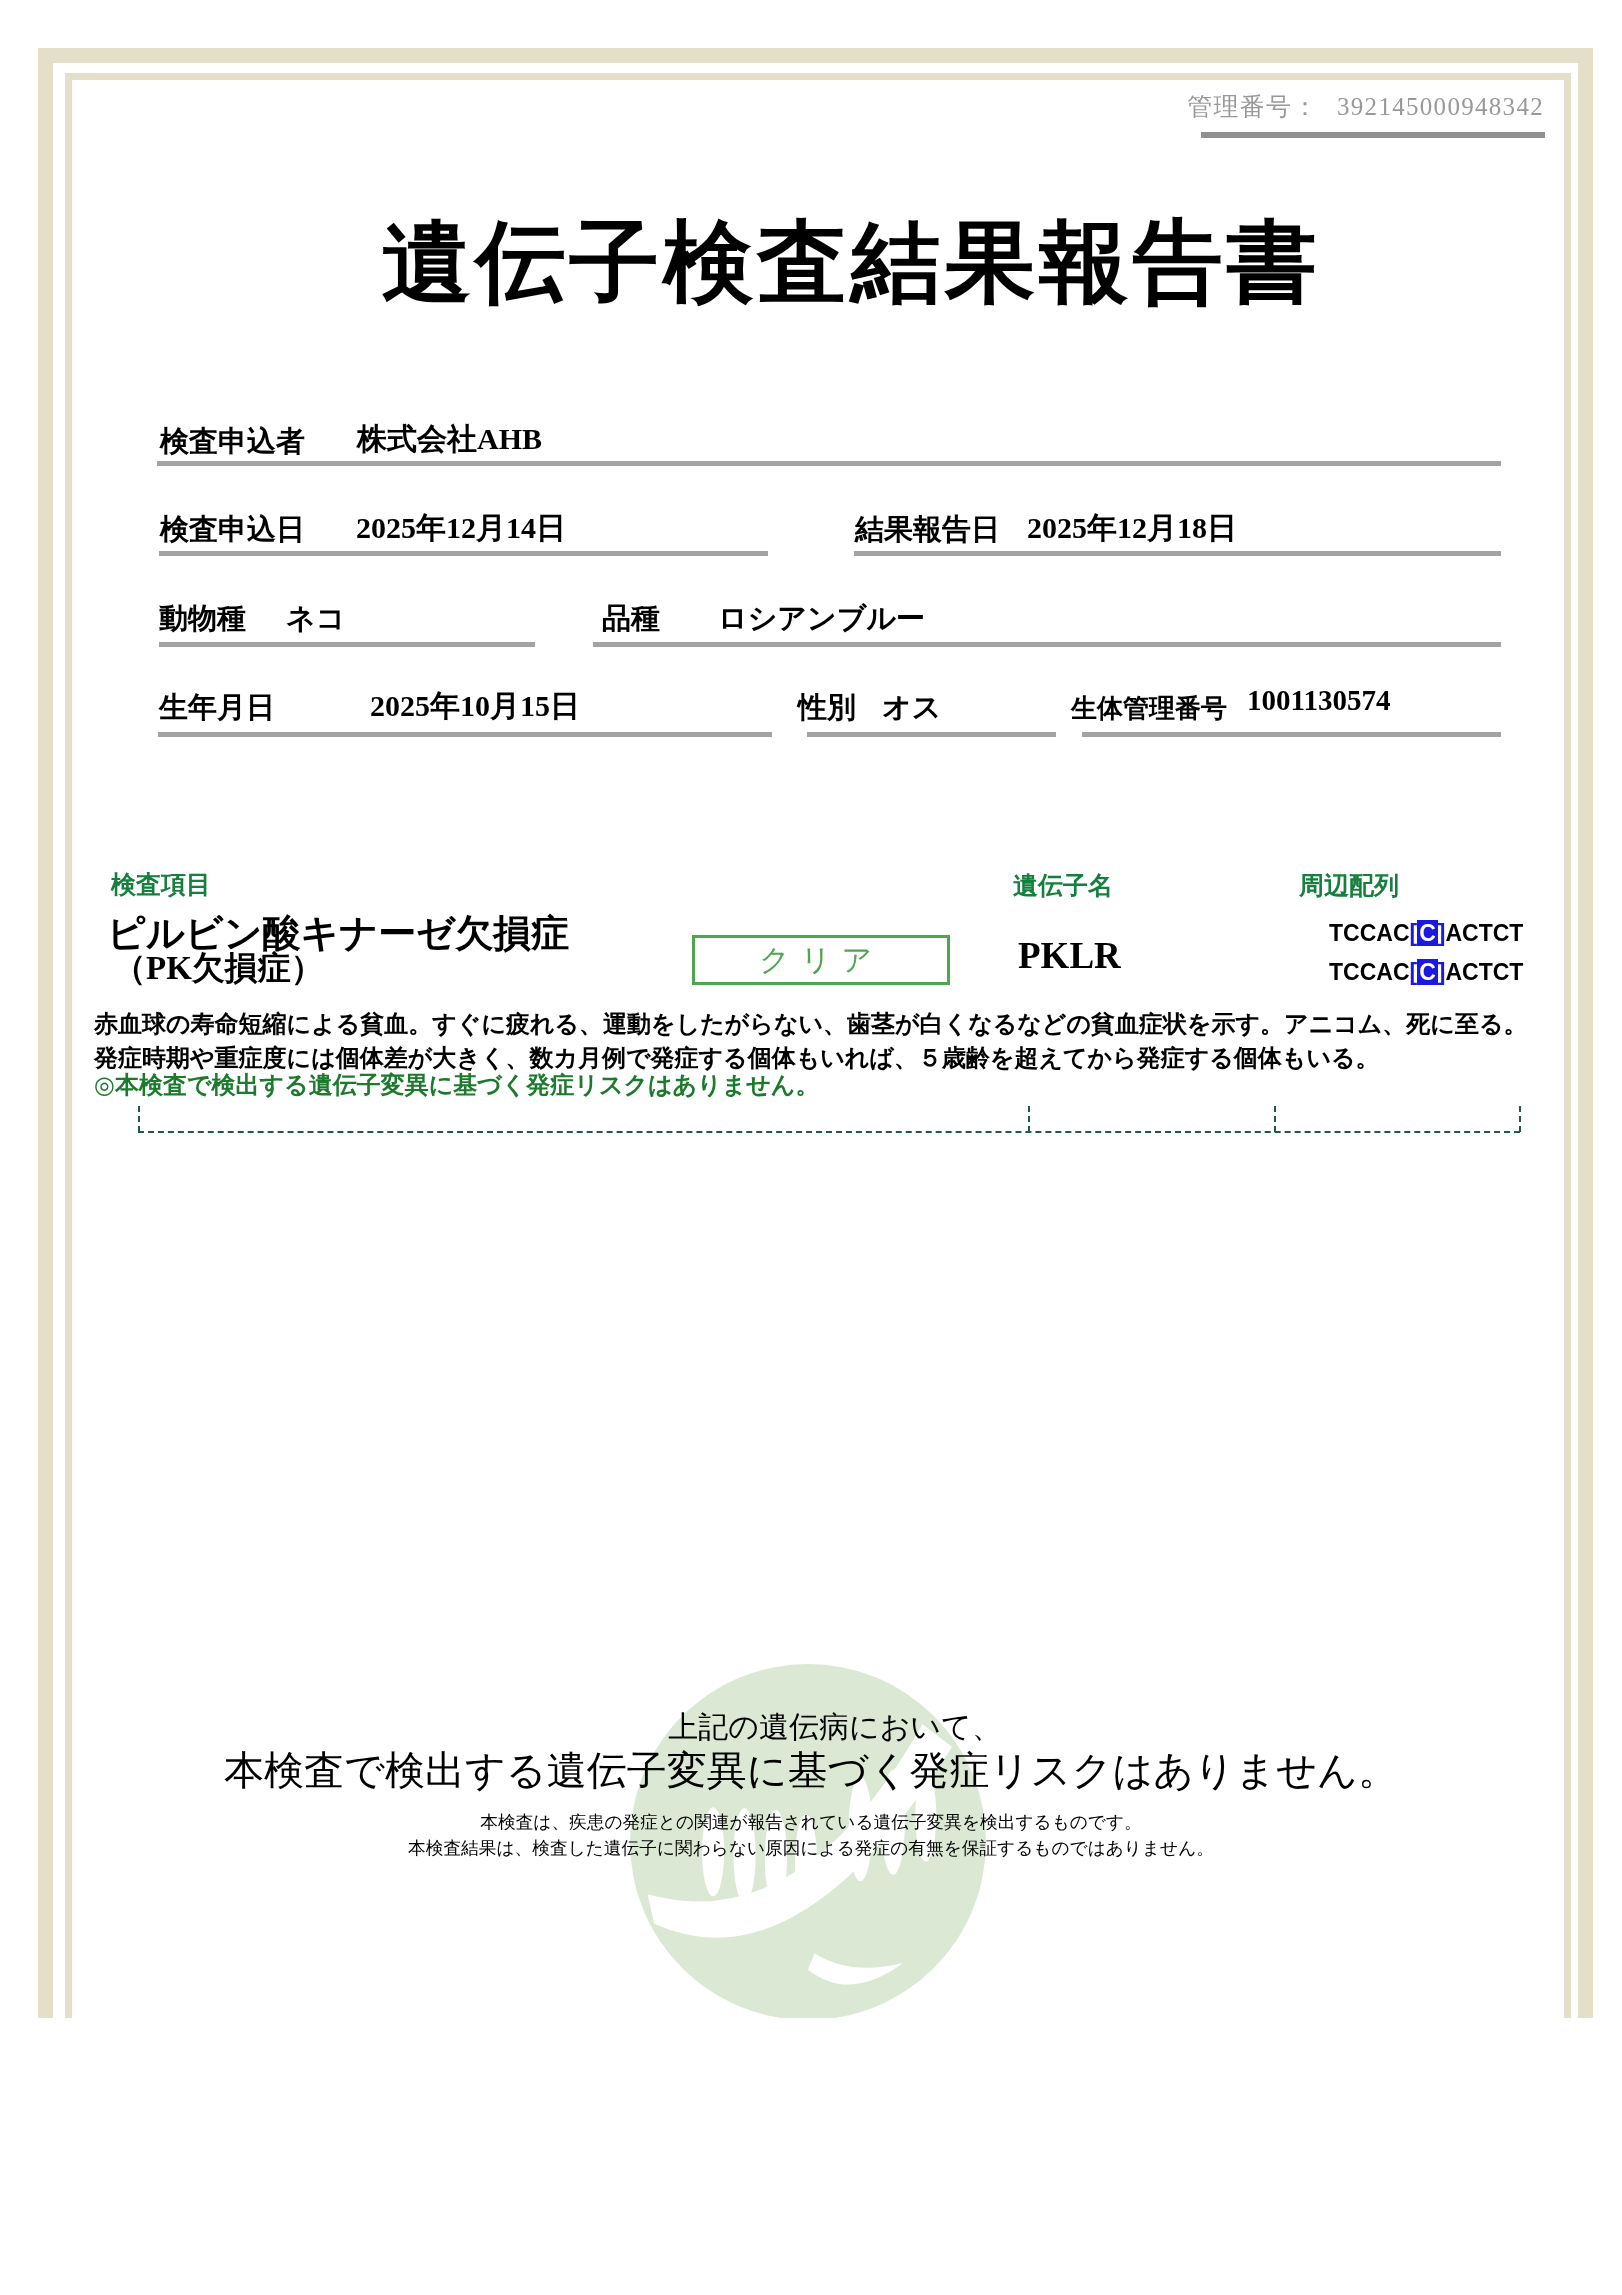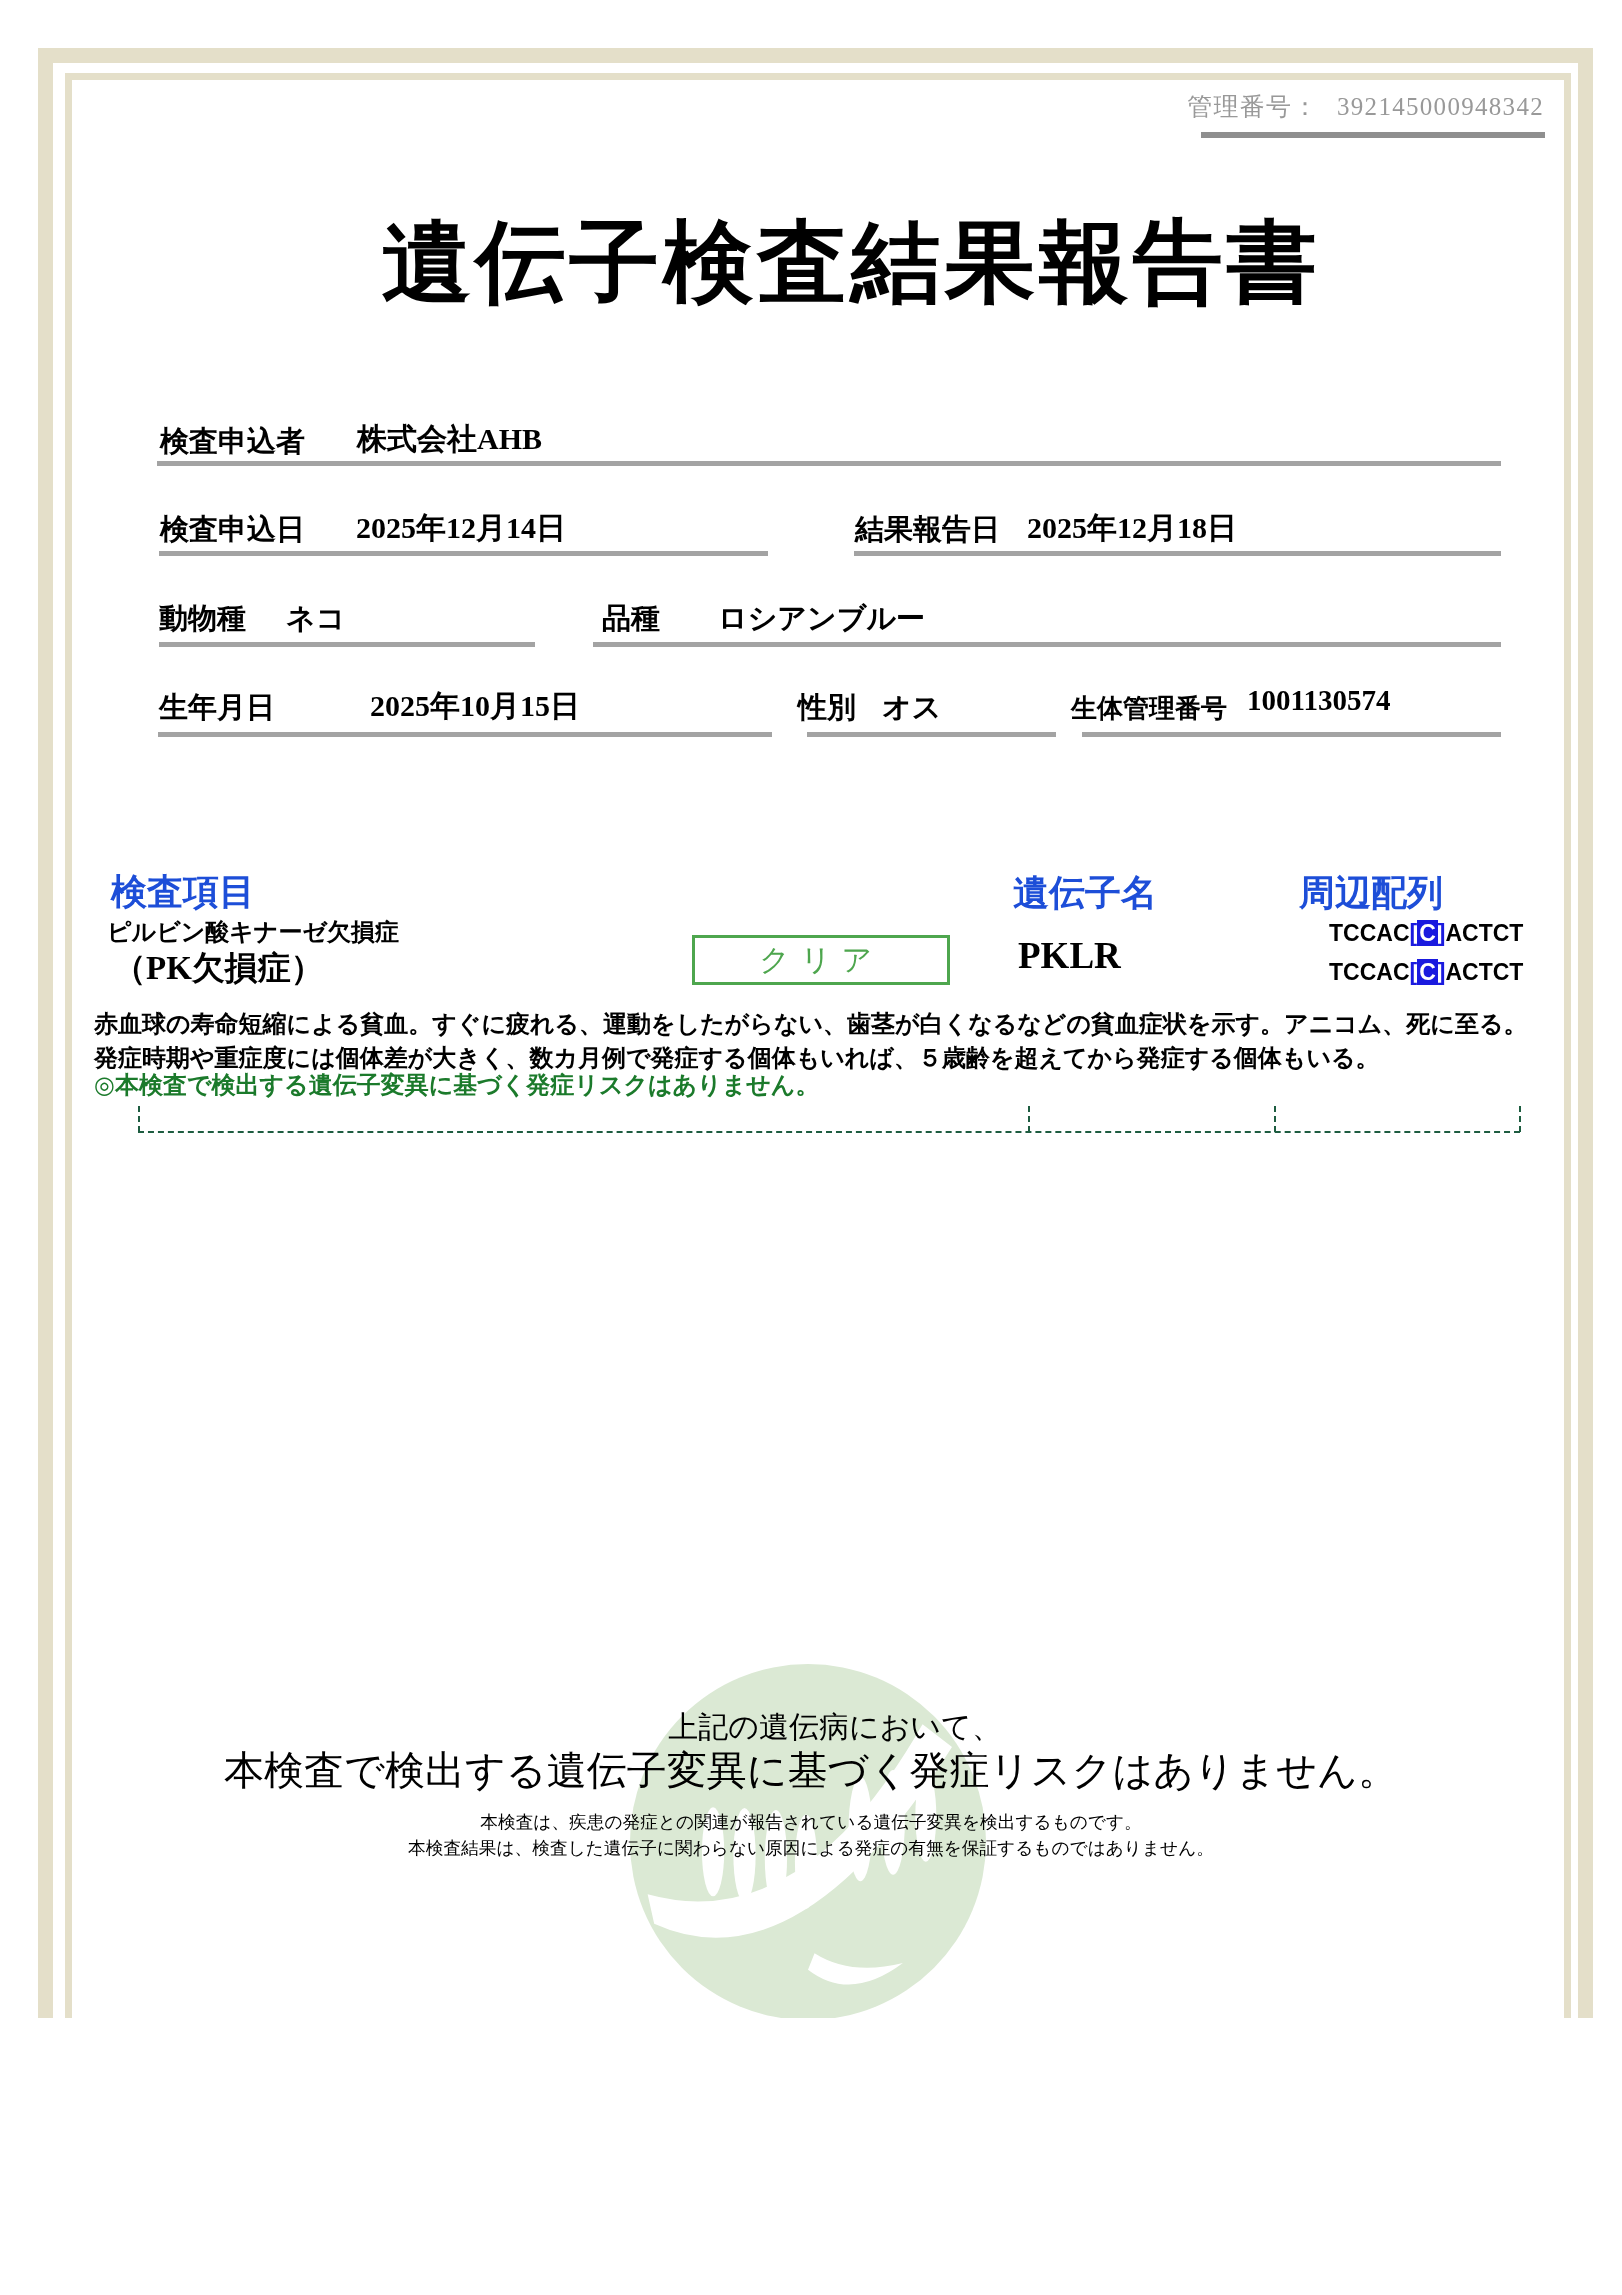--- a/index.html
+++ b/index.html
@@ -34,23 +34,23 @@
   .r3-lab{left:159px;top:599px;}      .r3-val{left:286px;top:599px;}
   .r3-blab{left:602px;top:599px;}     .r3-bval{left:718px;top:599px;}
   .r3-line-a{left:159px;top:642px;width:376px;} .r3-line-b{left:593px;top:642px;width:908px;}
   .r4-lab{left:159px;top:688px;}     .r4-val{left:370px;top:686px;font-size:30px;}
   .r4-slab{left:798px;top:688px;}   .r4-sval{left:882px;top:688px;}
   .r4-idlab{left:1071px;top:691px;font-size:26px;} .r4-idval{left:1247px;top:684px;font-size:29px;}
   .r4-line-a{left:158px;top:732px;width:614px;} .r4-line-b{left:807px;top:732px;width:249px;}
   .r4-line-c{left:1082px;top:732px;width:419px;}
 
   
-  .green-h{position:absolute;font-size:36px;font-weight:700;color:#1d4ed8;white-space:nowrap;z-index:2;}
+  .green-h{position:absolute;font-size:25px;font-weight:700;color:#15803d;white-space:nowrap;z-index:2;}
   .sec-item{left:111px;top:868px;} .sec-gene{left:1013px;top:869px;} .sec-seq{left:1299px;top:869px;}
-  .disease{position:absolute;left:107px;top:908px;font-size:24px;font-weight:700;white-space:nowrap;z-index:2;margin-top:8px;}
+  .disease{position:absolute;left:107px;top:908px;font-size:38px;font-weight:700;white-space:nowrap;z-index:2;}
   .disease-sub{position:absolute;left:113px;top:946px;font-size:33px;font-weight:700;white-space:nowrap;z-index:2;}
   .clear-box{position:absolute;left:692px;top:935px;width:258px;height:50px;box-sizing:border-box;
              border:3.3px solid #4ea64e;color:#4ea64e;font-size:30px;letter-spacing:10.5px;
              display:flex;align-items:center;justify-content:center;z-index:2;}
   .gene-name{position:absolute;left:1018px;top:934px;font-size:37px;font-weight:600;z-index:2;}
   .seq{position:absolute;left:1329px;font-family:Liberation Sans, sans-serif;font-size:23px;
        font-weight:700;letter-spacing:0;white-space:nowrap;z-index:2;}
   .seq-1{top:920px;} .seq-2{top:959px;}
   .seq .br{color:#1a1adf;}
   .seq .var{background:#1a1adf;color:#fff;padding:0 2px;}

